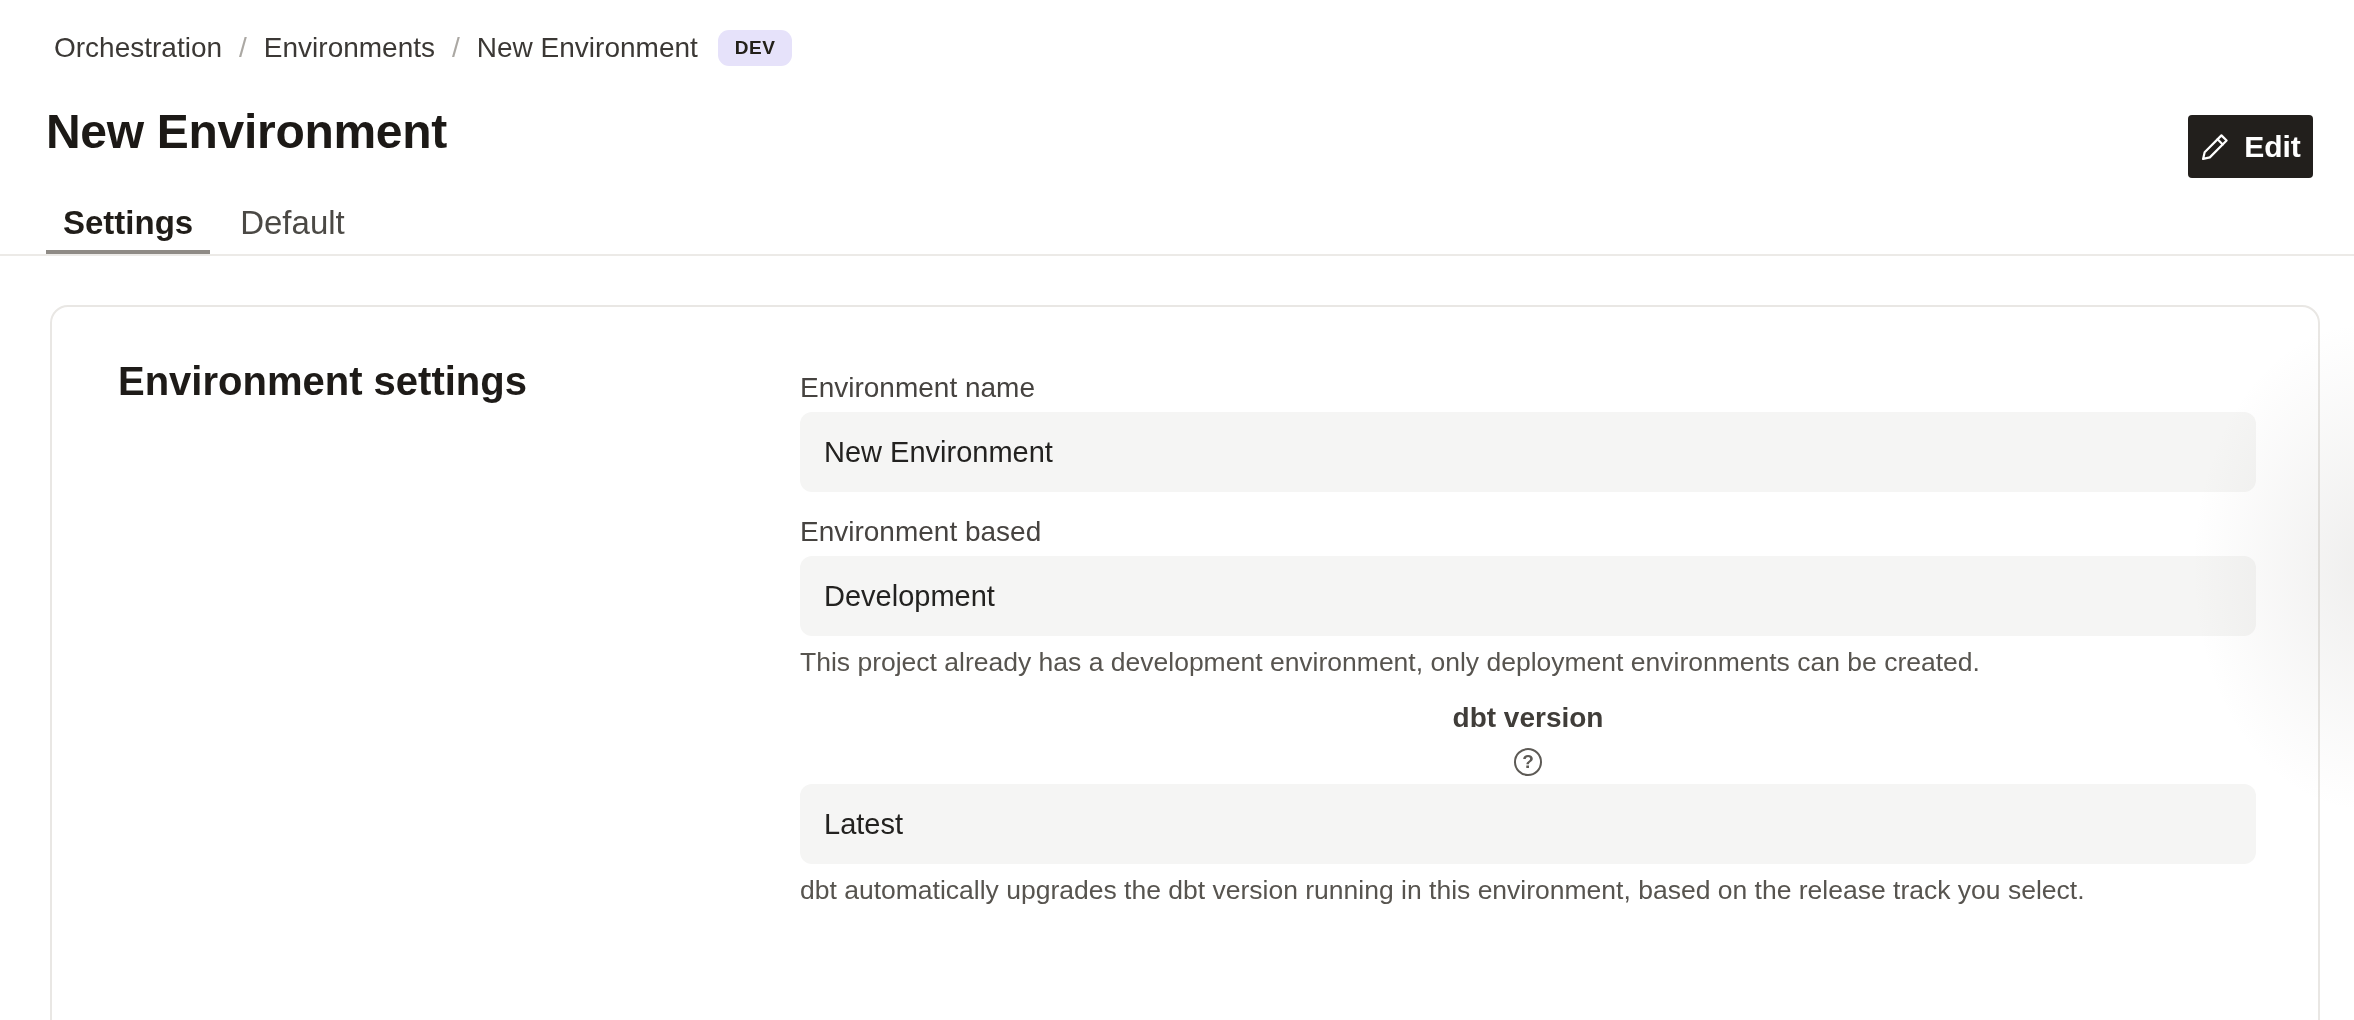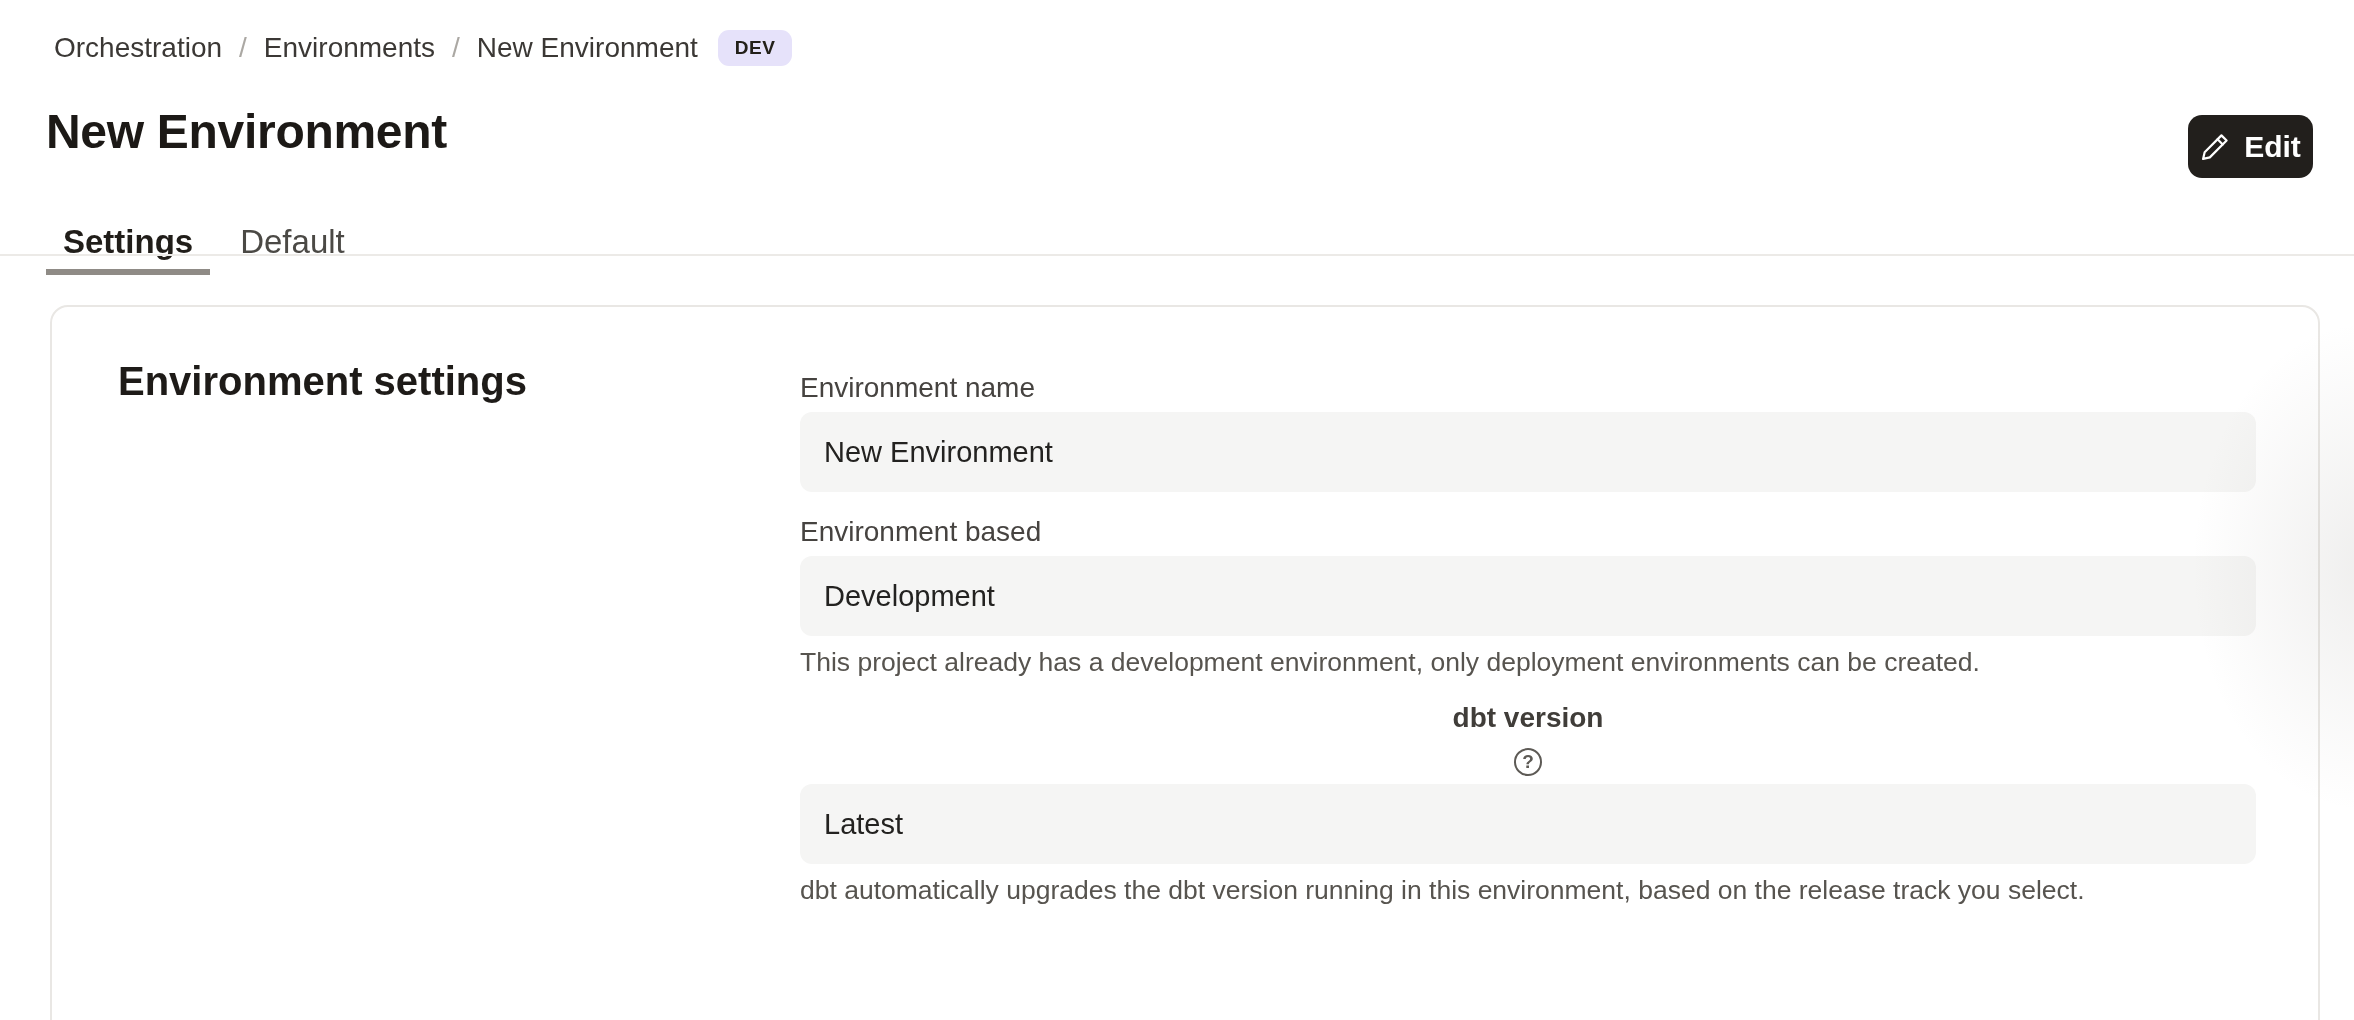--- a/index.html
+++ b/index.html
@@ -53,21 +53,21 @@
     color:#1c1916;
   }
   .edit-btn {
     position:absolute;
     left:2188px;
     top:115px;
     width:125px;
     height:63px;
     background:#221f1c;
     border:none;
-    border-radius:14px;
+    border-radius:4px;
     display:flex;
     align-items:center;
     justify-content:center;
     gap:13px;
     color:#ffffff;
     font-size:30px;
     font-weight:600;
     font-family:inherit;
     cursor:pointer;
   }
@@ -84,21 +84,20 @@
   .tab {
     height:54px;
     padding:0 17px;
     display:flex;
     align-items:center;
     font-size:33px;
     color:#4b4945;
     border-bottom:6px solid transparent;
     cursor:pointer;
     box-sizing:content-box;
-    margin-top:19px;
   }
   .tab.active {
     color:#201d19;
     font-weight:600;
     border-bottom-color:#8f8b86;
   }
   .tabs-divider {
     position:absolute;
     left:0;
     top:254px;

